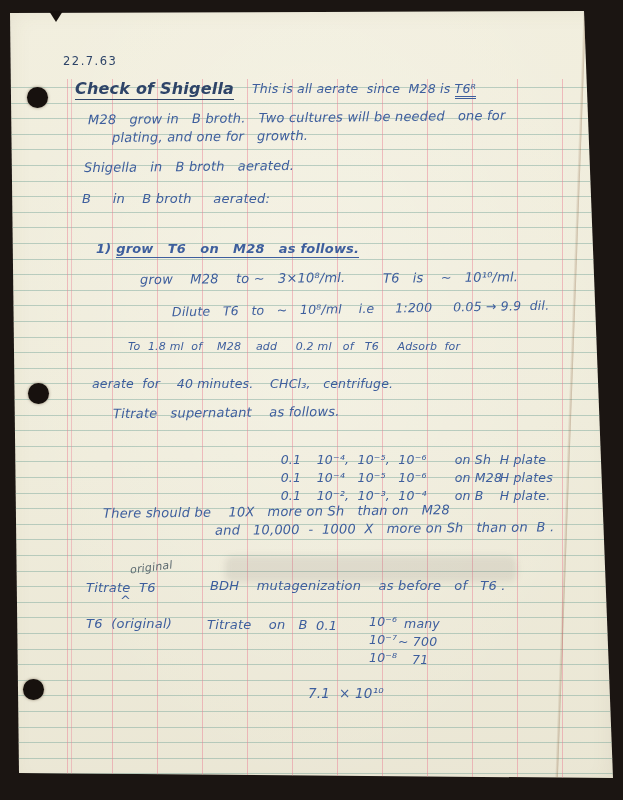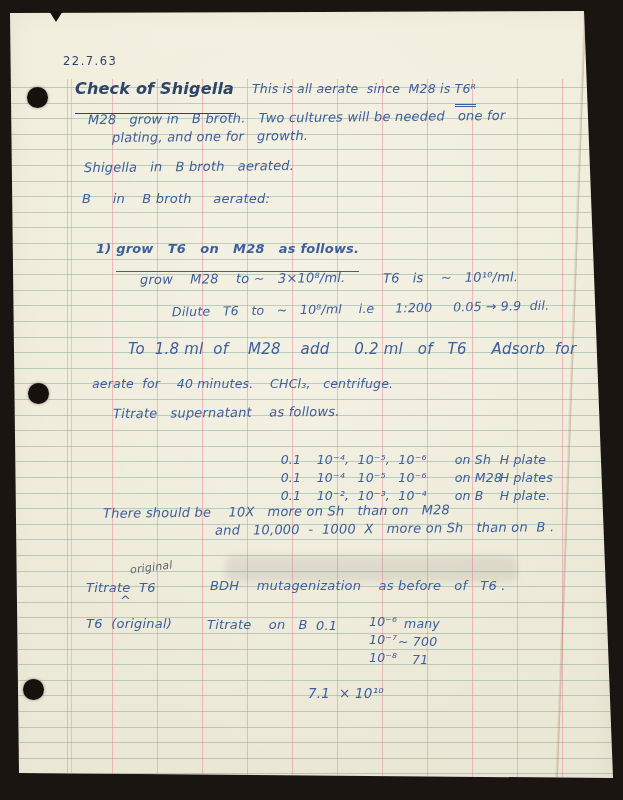--- a/index.html
+++ b/index.html
@@ -56,37 +56,37 @@
   .smudge{
     position:absolute;left:225px;top:556px;width:292px;height:26px;
     background:rgba(110,104,92,0.13);filter:blur(3px);border-radius:8px;
   }
   
   .hw{
     position:absolute;white-space:pre;font-style:italic;
     color:#3d5e9d;font-size:13px;letter-spacing:0.2px;line-height:1.1;
   }
   .dark{color:#2e4468;}
-  .u{border-bottom:1.5px solid currentColor;padding-bottom:15px;}
-  .uu{border-bottom:3px double currentColor;padding-bottom:8px;}
+  .u{border-bottom:1.5px solid currentColor;padding-bottom:1px;}
+  .uu{border-bottom:3px double currentColor;padding-bottom:0px;}
   .tilt-a{transform:rotate(-0.6deg);}
   .tilt-b{transform:rotate(-1deg);}
 
   #date{left:19px;top:55px;font-size:11.5px;font-style:normal;letter-spacing:1.5px;margin-left:44px;}
   #title{left:75px;top:80px;font-size:16px;font-weight:bold;}
   #remark{left:252px;top:82px;font-size:12.5px;}
   #intro1{left:88px;top:111px;}
   #intro2{left:112px;top:130px;}
   #shigella{left:84px;top:160px;}
   #bline{left:82px;top:192px;}
   #step{left:96px;top:242px;font-weight:bold;}
   #growL{left:140px;top:272px;}
   #growR{left:383px;top:271px;}
   #dilute{left:172px;top:302px;font-size:12.5px;}
-  #ads1{left:128px;top:341px;font-size:15px;}
+  #ads1{left:128px;top:341px;font-size:11px;}
   #ads2{left:92px;top:359px;font-size:12.5px;}
   #ads3{left:92px;top:377px;font-size:12.5px;}
   #titsup{left:113px;top:406px;}
   .trow{position:absolute;left:264px;font-size:12.5px;}
   #trow0{top:439px;}
   #trow1{top:457px;}
   #trow2{top:475px;}
   .trow .c-vol{display:inline-block;width:36px;}
   .trow .c-dil{display:inline-block;width:138px;}
   .trow .c-host{display:inline-block;width:45px;}

